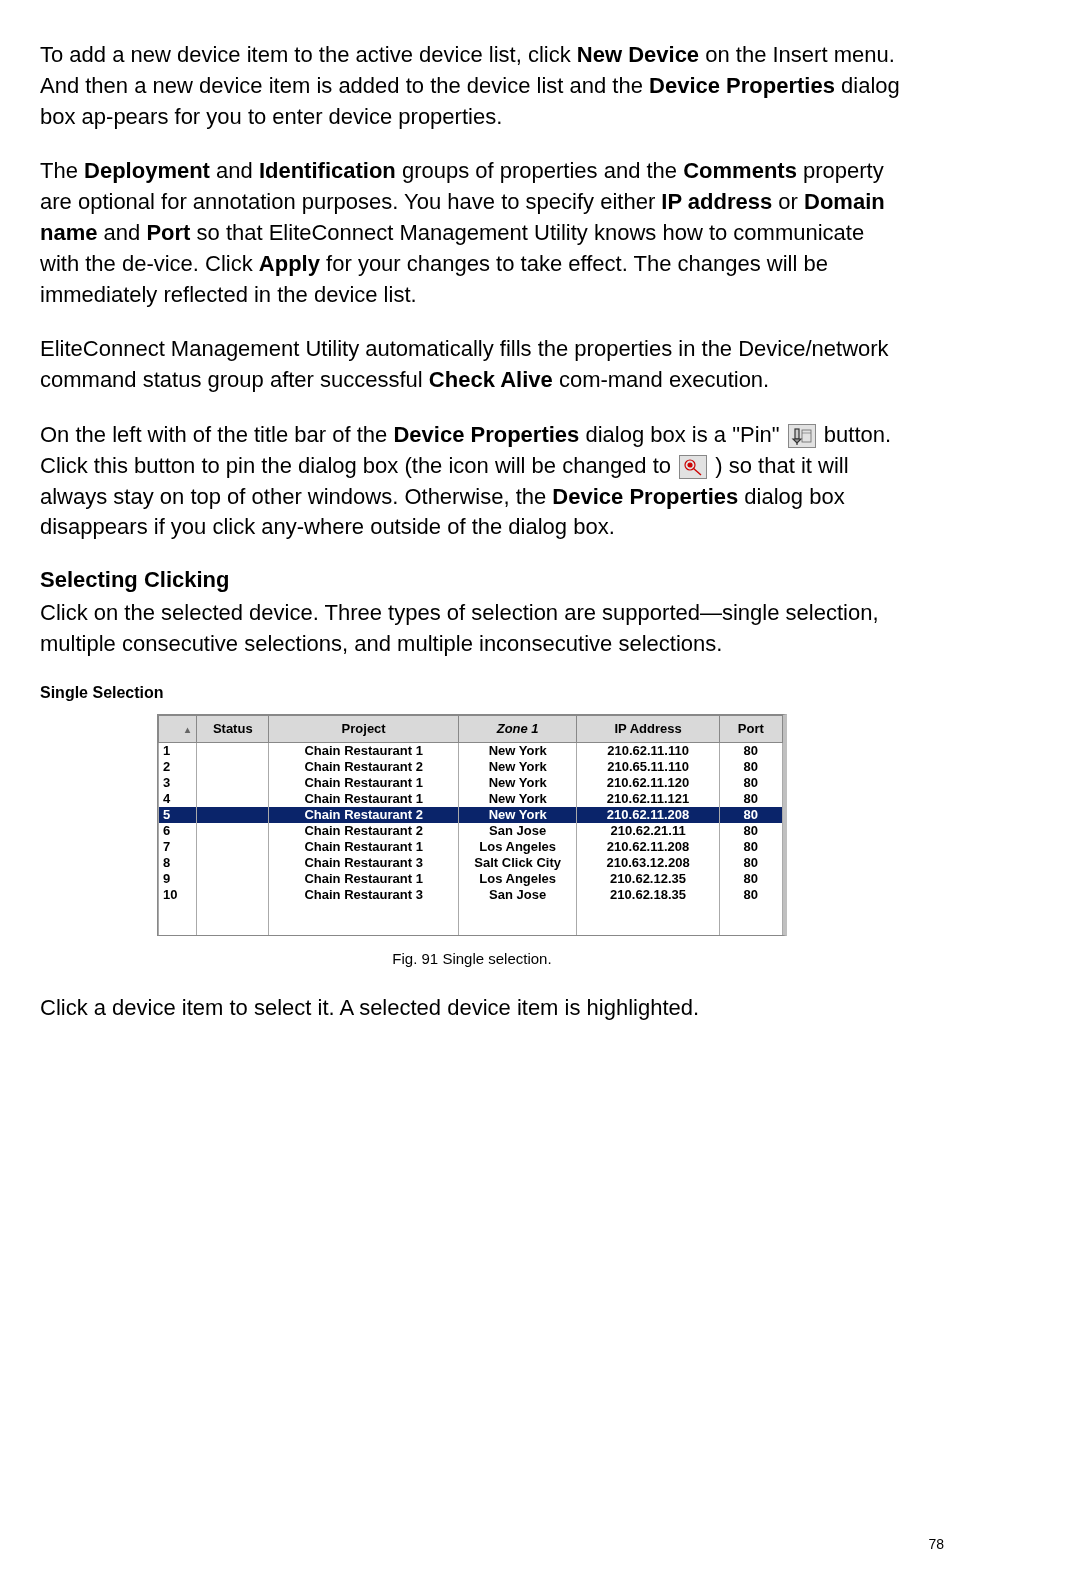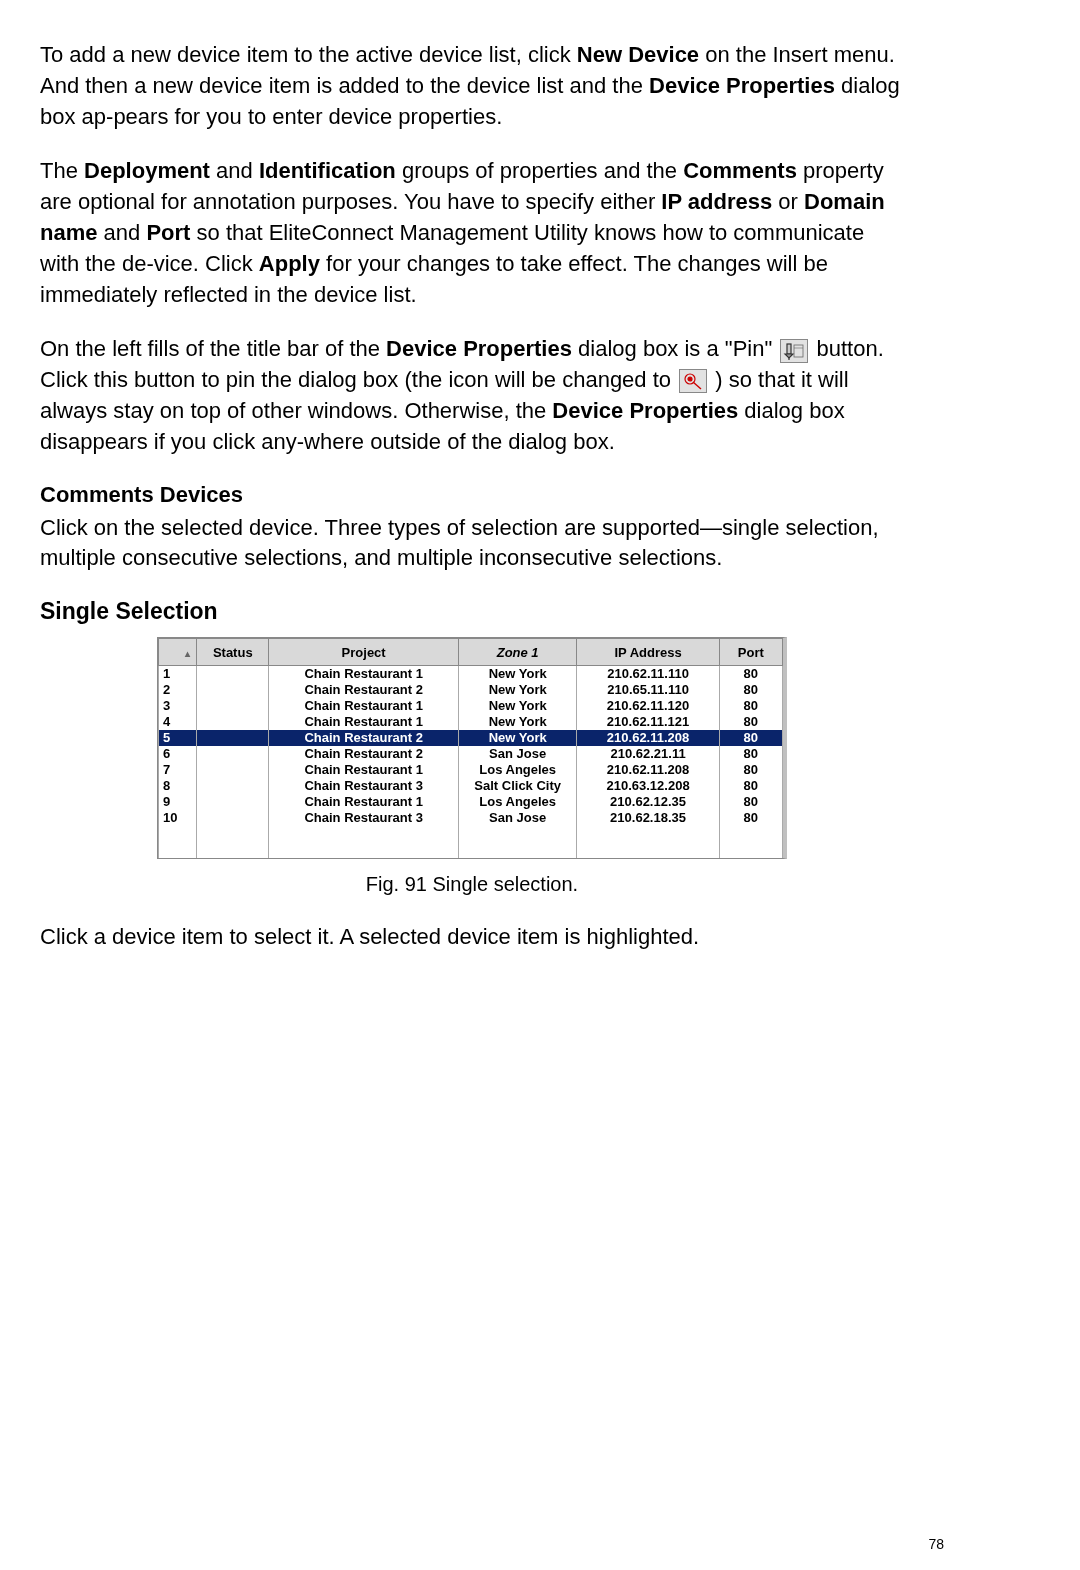--- a/index.html
+++ b/index.html
@@ -21,21 +21,21 @@
     line-height: 1.4;
     margin: 0 0 24px 0;
   }
   .b { font-weight: bold; }
   .heading {
     font-size: 22px;
     font-weight: bold;
     margin: 20px 0 0 0;
   }
   .heading2 {
-    font-size: 23px;
+    font-size: 16px;
     font-weight: bold;
     margin: 24px 0 12px 0;
   }
   .icon-box {
     display: inline-block;
     vertical-align: middle;
     width: 26px;
     height: 22px;
     border: 1px solid #888;
     background: #e2e2e2;
@@ -96,21 +96,21 @@
   }
   table.devlist tr.sel td {
     background: #0a246a;
     color: #fff;
   }
   table.devlist tr.blank td {
     height: 16px;
   }
   .caption {
     text-align: center;
-    font-size: 20px;
+    font-size: 15px;
     margin: 4px 0 26px 0;
   }
   .page-num {
     position: absolute;
     bottom: 18px;
     left: 0; right: 0;
     text-align: right;
     font-size: 14px;
   }
   
@@ -125,43 +125,46 @@
 <div class="page">
 
   <p class="body">
     <span>To add a new device item to the active device list, click </span><span class="b">New Device</span><span> on the Insert menu. And then a new device item is added to the device list and the </span><span class="b">Device Properties</span><span> dialog box ap-pears for you to enter device properties.</span>
   </p>
 
   <p class="body">
     <span>The </span><span class="b">Deployment</span><span> and </span><span class="b">Identification</span><span> groups of properties and the </span><span class="b">Comments</span><span> property are optional for annotation purposes. You have to specify either </span><span class="b">IP address</span><span> or </span><span class="b">Domain name</span><span> and </span><span class="b">Port</span><span> so that EliteConnect Management Utility knows how to communicate with the de-vice. Click </span><span class="b">Apply</span><span> for your changes to take effect. The changes will be immediately reflected in the device list.</span>
   </p>
 
-
-  <p class="body">
-    <span>On the left fills of the title bar of the </span><span class="b">Device Properties</span><span> dialog box is a "Pin" </span><span class="icon-box pin-icon"><svg width="24" height="20" viewBox="0 0 24 20">
+  <p class="body">
+    <span>EliteConnect Management Utility automatically fills the properties in the Device/network command status group after successful </span><span class="b">Check Alive</span><span> com-mand execution.</span>
+  </p>
+
+  <p class="body">
+    <span>On the left with of the title bar of the </span><span class="b">Device Properties</span><span> dialog box is a "Pin" </span><span class="icon-box pin-icon"><svg width="24" height="20" viewBox="0 0 24 20">
           <g stroke="#333" stroke-width="1.2" fill="#bbb">
             <rect x="5" y="3" width="4" height="10" fill="#ccc"></rect>
             <path d="M3 13 L11 13 L7 17 Z" fill="#999"></path>
             <line x1="7" y1="17" x2="7" y2="19"></line>
           </g>
           <g transform="translate(12,4)">
             <rect x="0" y="0" width="9" height="12" fill="none" stroke="#666" stroke-width="0.8"></rect>
             <line x1="0" y1="3" x2="9" y2="3" stroke="#666" stroke-width="0.6"></line>
           </g>
         </svg></span><span> button. Click this button to pin the dialog box (the icon will be changed to </span><span class="icon-box pinned-icon"><svg width="24" height="20" viewBox="0 0 24 20">
           <g stroke="#c00" stroke-width="1.2" fill="#f66">
             <circle cx="9" cy="8" r="5" fill="none"></circle>
             <circle cx="9" cy="8" r="2" fill="#c00"></circle>
             <line x1="12" y1="11" x2="20" y2="18" stroke="#c00" stroke-width="1.4"></line>
           </g>
         </svg></span><span> ) so that it will always stay on top of other windows. Otherwise, the </span><span class="b">Device Properties</span><span> dialog box disappears if you click any-where outside of the dialog box.</span>
   </p>
 
 
-  <div class="heading">Comments Devices</div>
+  <div class="heading">Selecting Clicking</div>
   <p class="body" style="margin-top:5px;">Click on the selected device. Three types of selection are supported—single selection, multiple consecutive selections, and multiple inconsecutive selections.</p>
 
   <div class="heading2">Single Selection</div>
 
   <div class="table-wrap">
     <table class="devlist">
       <thead>
         <tr>
           <th class="idx"><span class="sort-glyph">▴</span></th>
           <th class="status">Status</th>

